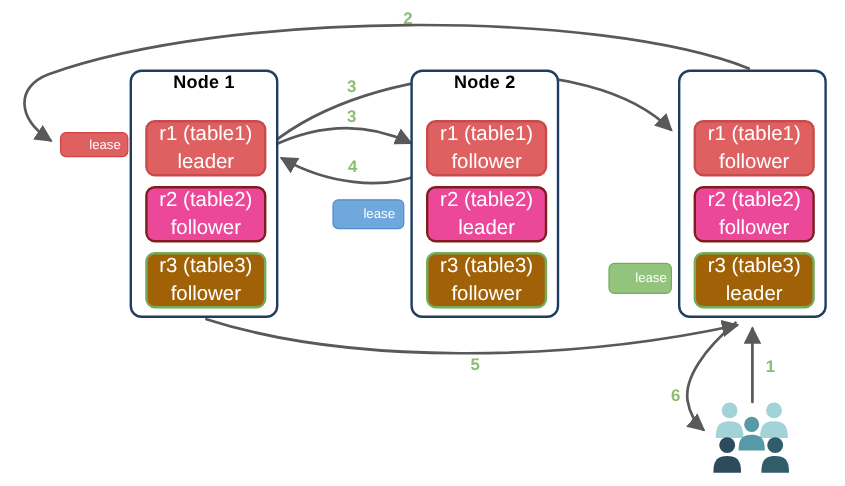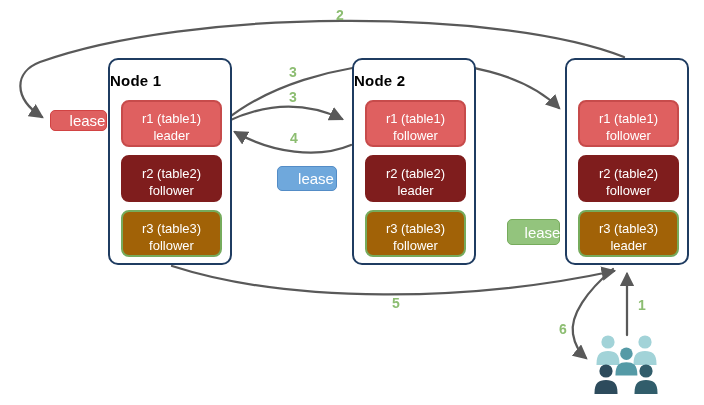--- a/index.html
+++ b/index.html
@@ -6,38 +6,38 @@
   .canvas{
     position:relative;width:704px;height:405px;background:#ffffff;
     font-family:"Liberation Sans",sans-serif;overflow:hidden;
   }
   .arrows{position:absolute;left:0;top:0;width:704px;height:405px;pointer-events:none;}
   .node{
     position:absolute;top:58px;width:124px;height:207px;box-sizing:border-box;
     background:#ffffff;border:2px solid #1f3c61;border-radius:10px;
   }
   .node-title{
-    font-weight:bold;font-size:15px;color:#000000;
-    padding-top:12px;letter-spacing:.2px;
+    text-align:center;font-weight:bold;font-size:15px;color:#000000;
+    letter-spacing:.2px;
   }
   .rep{
     position:absolute;left:11px;width:101px;height:47px;box-sizing:border-box;
-    border-radius:8px;color:#ffffff;font-size:13px;line-height:1.3;
-    display:flex;flex-direction:column;align-items:center;justify-content:flex-end;
+    border-radius:8px;color:#ffffff;font-size:17px;line-height:1.3;
+    display:flex;flex-direction:column;align-items:center;justify-content:center;
     text-align:center;
   }
   .rep.r1{top:40px;}
   .rep.r2{top:95px;}
   .rep.r3{top:150px;}
   .rep.red{background:#df6060;border:2px solid #c74b4b;}
-  .rep.blue{background:#7f1d1d;border:2px solid #7f1d1d;}
+  .rep.blue{background:#ec4899;border:2px solid #7f1d1d;}
   .rep.green{background:#a16207;border:2px solid #76ab5c;}
   .lease{
     position:absolute;box-sizing:border-box;border-radius:5px;color:#ffffff;
-    font-size:15px;display:flex;align-items:center;justify-content:center;padding-left:18px;
+    font-size:11px;display:flex;align-items:center;justify-content:center;padding-left:18px;
   }
   .lease.red{left:50px;top:110px;width:57px;height:21px;background:#df6060;border:1.5px solid #d14343;}
   .lease.blue{left:277px;top:166px;width:60px;height:25px;background:#6fa8dc;border:1.5px solid #538cc6;}
   .lease.green{left:507px;top:219px;width:53px;height:26px;background:#93c47d;border:1.5px solid #76ab5c;}
   .step{
     position:absolute;width:16px;text-align:center;
     font-weight:bold;font-size:14px;color:#8cbd71;
   }
   .people{position:absolute;left:586px;top:331px;}
 </style>
@@ -74,21 +74,21 @@
     <div class="rep r2 blue">
       <span>r2 (table2)</span>
       <span>follower</span>
     </div>
     <div class="rep r3 green">
       <span>r3 (table3)</span>
       <span>follower</span>
     </div>
   </div>
 
-  <div class="node" style="left:352px">
+  <div class="node" style="left:342px">
     <div class="node-title">Node 2</div>
     <div class="rep r1 red">
       <span>r1 (table1)</span>
       <span>follower</span>
     </div>
     <div class="rep r2 blue">
       <span>r2 (table2)</span>
       <span>leader</span>
     </div>
     <div class="rep r3 green">

